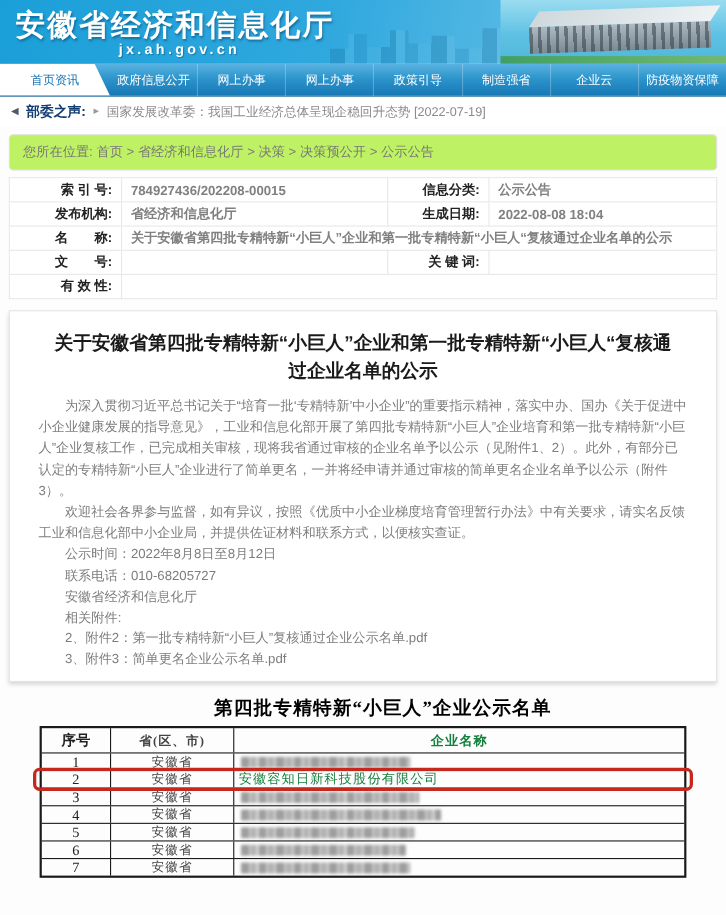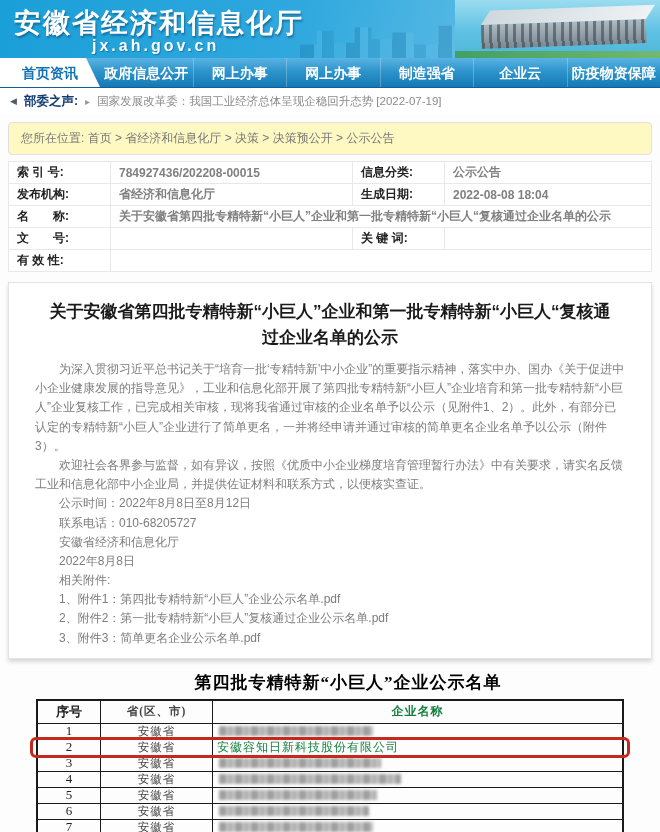--- a/index.html
+++ b/index.html
@@ -10,63 +10,63 @@
   }
   *{box-sizing:border-box;margin:0;padding:0;}
   html,body{width:660px;height:832px;overflow:hidden;background:#fdfdfd;
     font-family:"Liberation Sans","DejaVu Sans",sans-serif;}
 
   
   .header{position:relative;height:58px;overflow:hidden;
     background:linear-gradient(100deg,#1b9fd8 0%,#2fa8de 45%,#57b9e4 72%,#7ecbe9 100%);}
   .site-title{position:absolute;left:14px;top:5px;font-size:27px;font-weight:bold;color:#fff;
     letter-spacing:2px;text-shadow:1px 2px 2px rgba(0,60,100,.5);}
-  .site-url{position:absolute;left:92px;top:37px;font-size:16px;font-weight:bold;color:#fff;
+  .site-url{position:absolute;left:108px;top:37px;font-size:13px;font-weight:bold;color:#fff;
     letter-spacing:3px;text-shadow:1px 1px 1px rgba(0,60,100,.4);}
   .skyline{position:absolute;left:300px;bottom:0;width:210px;height:34px;opacity:.45;
     background:repeating-linear-gradient(90deg,rgba(10,80,130,.45) 0 14px,rgba(255,255,255,.15) 14px 22px,
       rgba(10,80,130,.28) 22px 34px,rgba(255,255,255,.08) 34px 46px);
     clip-path:polygon(0 100%,0 60%,8% 60%,8% 20%,16% 20%,16% 55%,26% 55%,26% 10%,34% 10%,34% 45%,
       44% 45%,44% 25%,54% 25%,54% 60%,66% 60%,66% 5%,74% 5%,74% 40%,86% 40%,86% 55%,100% 55%,100% 100%);}
   .photo{position:absolute;right:0;top:0;width:205px;height:58px;
     background:linear-gradient(180deg,#9adcf0 0%,#5ec1e4 55%,#4fb7d9 100%);}
   .bldg{position:absolute;right:14px;top:8px;width:165px;height:38px;transform:rotate(-2deg);}
   .bldg .roof{height:14px;background:linear-gradient(90deg,#cfd9dd,#eef2f4);
     transform:skewX(-35deg);transform-origin:bottom left;}
   .bldg .front{height:24px;
     background:repeating-linear-gradient(90deg,rgba(40,55,65,.5) 0 3px,transparent 3px 8px),
       linear-gradient(180deg,#aebac2,#7b8992);}
   .green{position:absolute;bottom:0;right:0;width:205px;height:7px;opacity:.85;
     background:linear-gradient(90deg,#3f9b4f,#77b95c);}
 
   
   .nav{display:flex;height:30px;background:linear-gradient(180deg,var(--nav-top) 0%,var(--nav-mid) 45%,var(--nav-bot) 100%);
     border-bottom:1px solid #0f5f95;}
-  .nav a{flex:1;display:block;text-align:center;line-height:30px;font-size:14px;font-weight:bold;
+  .nav a{flex:1;display:block;text-align:center;line-height:30px;font-size:11px;font-weight:normal;
     color:#fff;text-decoration:none;white-space:nowrap;border-right:1px solid rgba(255,255,255,.25);}
   .nav a:last-child{border-right:none;}
   .nav a.active{flex:none;width:100px;background:#fff;color:#1273b4;border-right:none;
     clip-path:polygon(0 0,calc(100% - 14px) 0,100% 100%,0 100%);}
 
   
   .ticker{display:flex;align-items:center;height:26px;padding:0 10px;background:#fff;gap:7px;}
   .ticker .arr{font-size:9px;color:#4a5a6a;}
   .ticker .lab{font-size:12.5px;font-weight:bold;color:#123c73;}
   .ticker .bul{font-size:10px;color:#999;}
   .ticker .txt{font-size:11.5px;color:#8a8a8a;}
 
   
-  .crumbbox{margin:8px 8px 6px;border:1px solid #e0e0e0;border-radius:4px;background:#fef9c3;
+  .crumbbox{margin:8px 8px 6px;border:1px solid #e0e0e0;border-radius:4px;background:#bef264;
     padding:7px 12px;font-size:12px;color:#777;}
   .crumbbox .path{color:#777;}
 
   
   .meta{width:644px;margin:0 8px;border-collapse:collapse;font-size:12px;background:#fff;}
   .meta td{border:1px solid #e8e8e8;height:22px;padding:2px 8px;font-weight:bold;}
-  .meta .lbl{width:102px;text-align:left;color:#222;font-weight:bold;white-space:nowrap;}
+  .meta .lbl{width:102px;text-align:right;color:#222;font-weight:bold;white-space:nowrap;}
   .meta .lbl2{width:92px;}
   .meta .val{color:#808080;}
   .meta .v1{width:242px;}
 
   
   .article{margin:10px 8px 0;border:1px solid #e3e3e3;background:#fff;
     padding:12px 26px 10px;box-shadow:0 3px 4px rgba(0,0,0,.15);}
   .article h2{font-size:17px;font-weight:bold;color:#1a1a1a;text-align:center;line-height:1.5;
     margin:4px 14px 10px;}
   .article p{font-size:12px;color:var(--text-gray);line-height:1.6;text-indent:2em;}
@@ -103,20 +103,21 @@
   </div>
   <div class="site-title">安徽省经济和信息化厅</div>
   <div class="site-url">jx.ah.gov.cn</div>
 </div>
 
 <div class="nav">
   <a class="active" href="#">首页资讯</a>
   <a href="#">政府信息公开</a>
   <a href="#">网上办事</a>
   <a href="#">网上办事</a>
+  <a href="#">政策引导</a>
   <a href="#">制造强省</a>
   <a href="#">企业云</a>
   <a href="#">防疫物资保障</a>
 </div>
 
 <div class="ticker">
   <span class="arr">◀</span>
   <span class="lab">部委之声:</span>
   <span class="bul">▸</span>
   <a href="#" class="txt" style="text-decoration:none">国家发展改革委：我国工业经济总体呈现企稳回升态势 [2022-07-19]</a>
@@ -158,23 +159,21 @@
 </tbody>
   </table>
 
 <div class="article">
   <h2>关于安徽省第四批专精特新“小巨人”企业和第一批专精特新“小巨人“复核通过企业名单的公示</h2>
   <p>为深入贯彻习近平总书记关于“培育一批‘专精特新’中小企业”的重要指示精神，落实中办、国办《关于促进中小企业健康发展的指导意见》，工业和信息化部开展了第四批专精特新“小巨人”企业培育和第一批专精特新“小巨人”企业复核工作，已完成相关审核，现将我省通过审核的企业名单予以公示（见附件1、2）。此外，有部分已认定的专精特新“小巨人”企业进行了简单更名，一并将经申请并通过审核的简单更名企业名单予以公示（附件3）。</p>
   <p>欢迎社会各界参与监督，如有异议，按照《优质中小企业梯度培育管理暂行办法》中有关要求，请实名反馈工业和信息化部中小企业局，并提供佐证材料和联系方式，以便核实查证。</p>
   <p>公示时间：2022年8月8日至8月12日</p>
   <p>联系电话：010-68205727</p>
   <p>安徽省经济和信息化厅</p>
-  <p>2022年8月8日</p>
   <p>相关附件:</p>
-  <p>1、附件1：第四批专精特新“小巨人”企业公示名单.pdf</p>
   <p>2、附件2：第一批专精特新“小巨人”复核通过企业公示名单.pdf</p>
   <p>3、附件3：简单更名企业公示名单.pdf</p>
 </div>
 
 <div class="list-title">第四批专精特新“小巨人”企业公示名单</div>
 <div class="gov-table">
   <div class="gt-row head">
     <div class="gt-cell c-no">序号</div>
     <div class="gt-cell c-prov">省(区、市)</div>
     <div class="gt-cell c-comp">企业名称</div>

